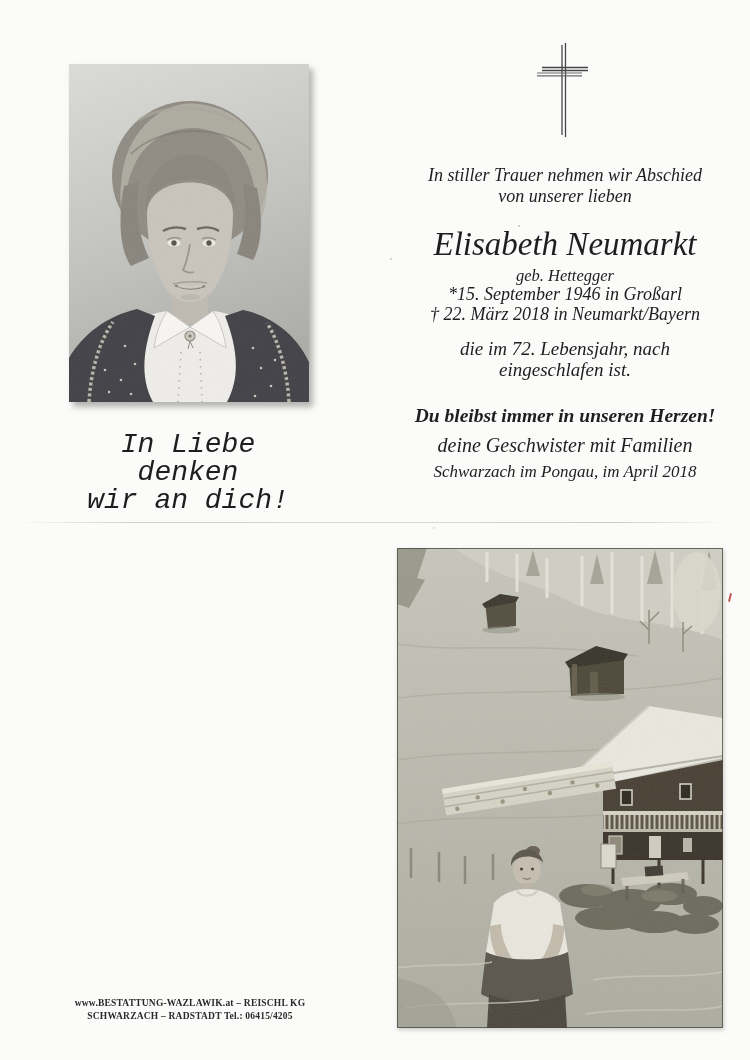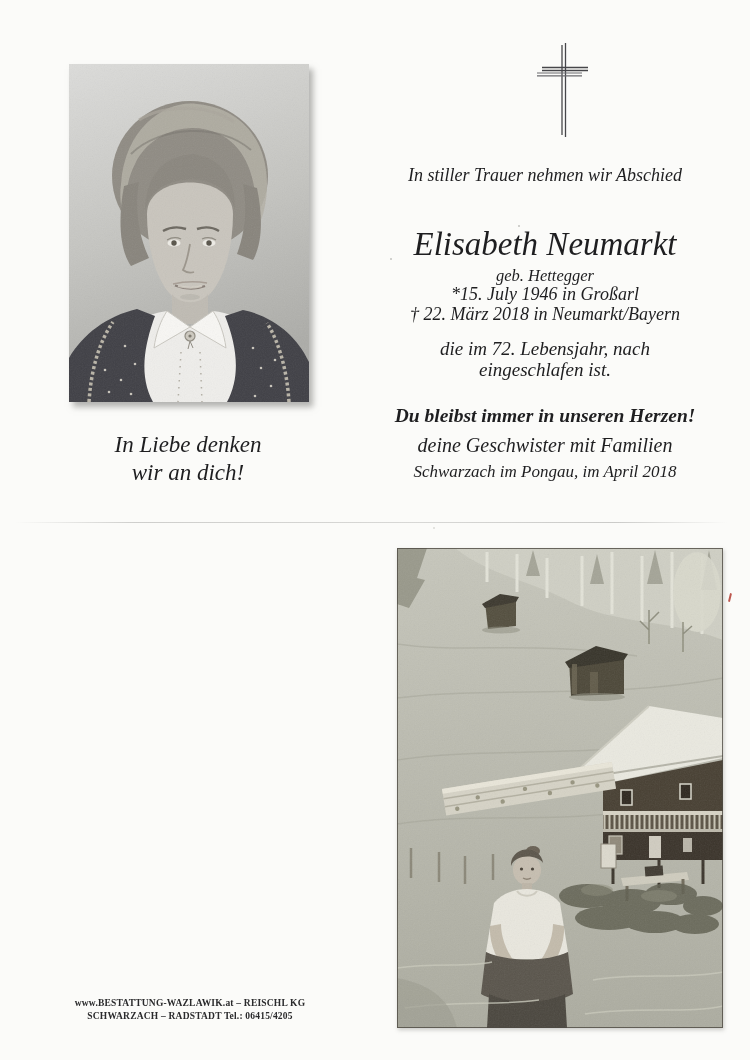--- a/index.html
+++ b/index.html
@@ -6,30 +6,30 @@
   body{
     width:750px;height:1060px;position:relative;overflow:hidden;
     background:#fbfbf9;
     font-family:"Liberation Serif", serif;
     color:#1e1e20;
   }
   .abs{position:absolute;}
   .ctr{text-align:center;}
   .ital{font-style:italic;}
   
-  .rcol{left:380px;width:330px;}
+  .rcol{left:400px;width:330px;}
   .intro{top:165px;font-size:18px;line-height:21px;}
   .name{top:226px;font-size:33px;line-height:36px;}
   .maiden{top:267px;font-size:16.5px;line-height:18px;}
   .dates{top:285px;font-size:18px;line-height:19.5px;}
   .eulogy{top:339px;font-size:19px;line-height:20.5px;}
   .tribute{top:405px;font-size:19.5px;font-weight:bold;}
   .mourners{top:434px;font-size:20px;}
   .placedate{top:462px;font-size:17px;}
-  .remembrance{left:72px;width:232px;top:431px;font-size:23px;line-height:28px;}
+  .remembrance{left:72px;width:232px;top:431px;font-size:28px;line-height:28px;font-family:Liberation Mono, monospace;}
   .imprint{left:56px;width:268px;top:997px;font-size:9.5px;line-height:13px;
            font-weight:bold;letter-spacing:0.2px;color:#2a2a2c;}
   .portrait-wrap{left:69px;top:64px;width:240px;height:338px;
                  box-shadow:4px 5px 6px rgba(120,120,116,0.55);}
   .cross-wrap{left:534px;top:42px;width:58px;height:96px;}
   .landscape-wrap{left:397px;top:548px;width:326px;height:480px;
                   box-shadow:1px 2px 4px rgba(130,130,126,0.4);}
   .fold-line{left:0;top:522px;width:750px;height:1px;
     background:linear-gradient(90deg,rgba(90,90,88,0) 2%,rgba(90,90,88,0.28) 18%,
                rgba(90,90,88,0.22) 55%,rgba(90,90,88,0.3) 82%,rgba(90,90,88,0) 97%);}
@@ -126,27 +126,28 @@
     </g>
     <g stroke="#6a6a6e" stroke-width="1.2" fill="none">
       <path d="M3,31 H48"></path>
       <path d="M3,33.8 H48"></path>
     </g>
   </svg>
 </div>
 
 <div class="abs rcol intro ctr ital">
   <div>In stiller Trauer nehmen wir Abschied</div>
+  <div>von unserer lieben</div>
 </div>
 
 <div class="abs rcol name ctr ital">Elisabeth Neumarkt</div>
 <div class="abs rcol maiden ctr ital">geb. Hettegger</div>
 
 <div class="abs rcol dates ctr ital">
-  <div>*15. July 1946 in Großarl</div>
+  <div>*15. September 1946 in Großarl</div>
   <div>† 22. März 2018 in Neumarkt/Bayern</div>
 </div>
 
 <div class="abs rcol eulogy ctr ital">
   <div>die im 72. Lebensjahr, nach</div>
   <div>eingeschlafen ist.</div>
 </div>
 
 <div class="abs rcol tribute ctr ital">Du bleibst immer in unseren Herzen!</div>
 <div class="abs rcol mourners ctr ital">deine Geschwister mit Familien</div>

